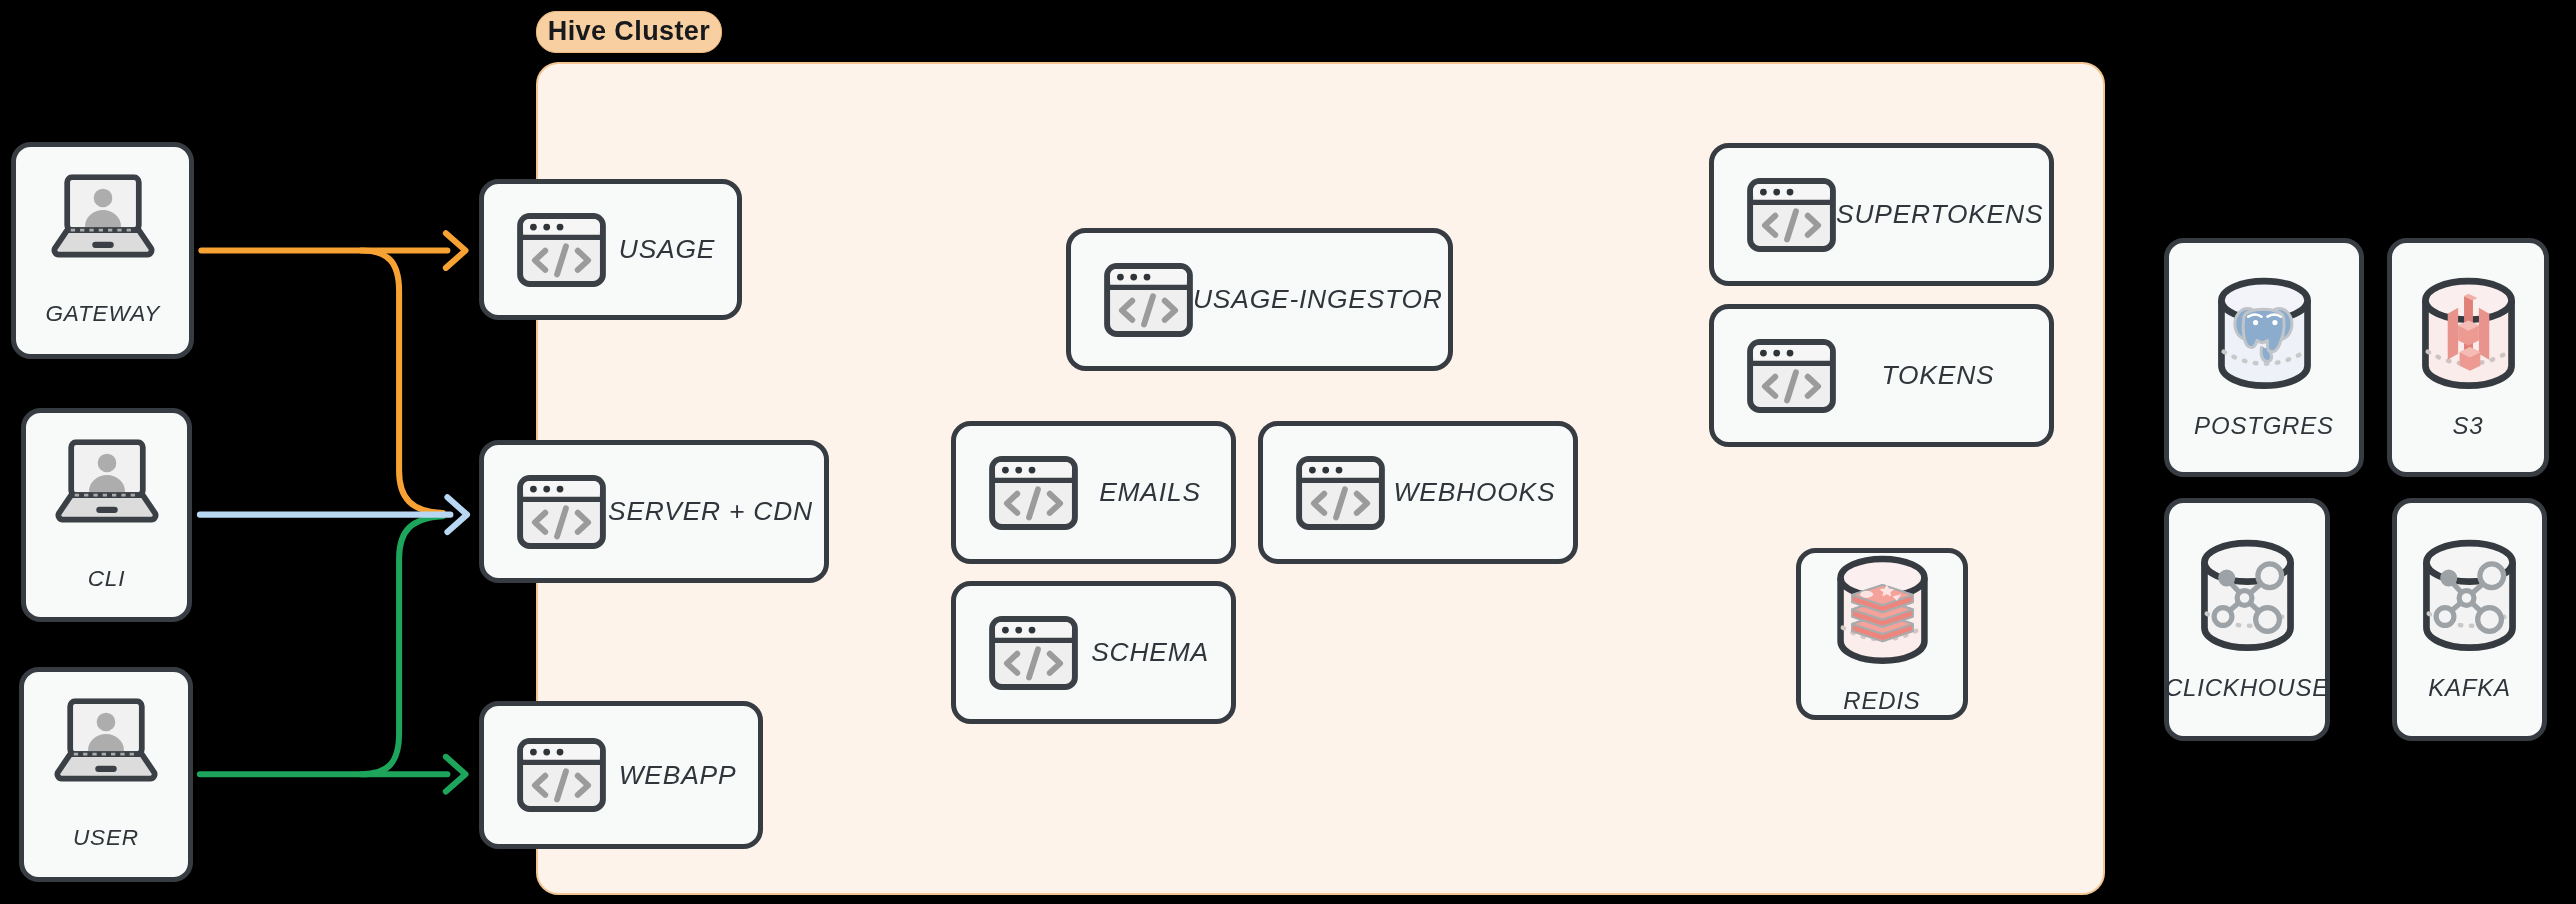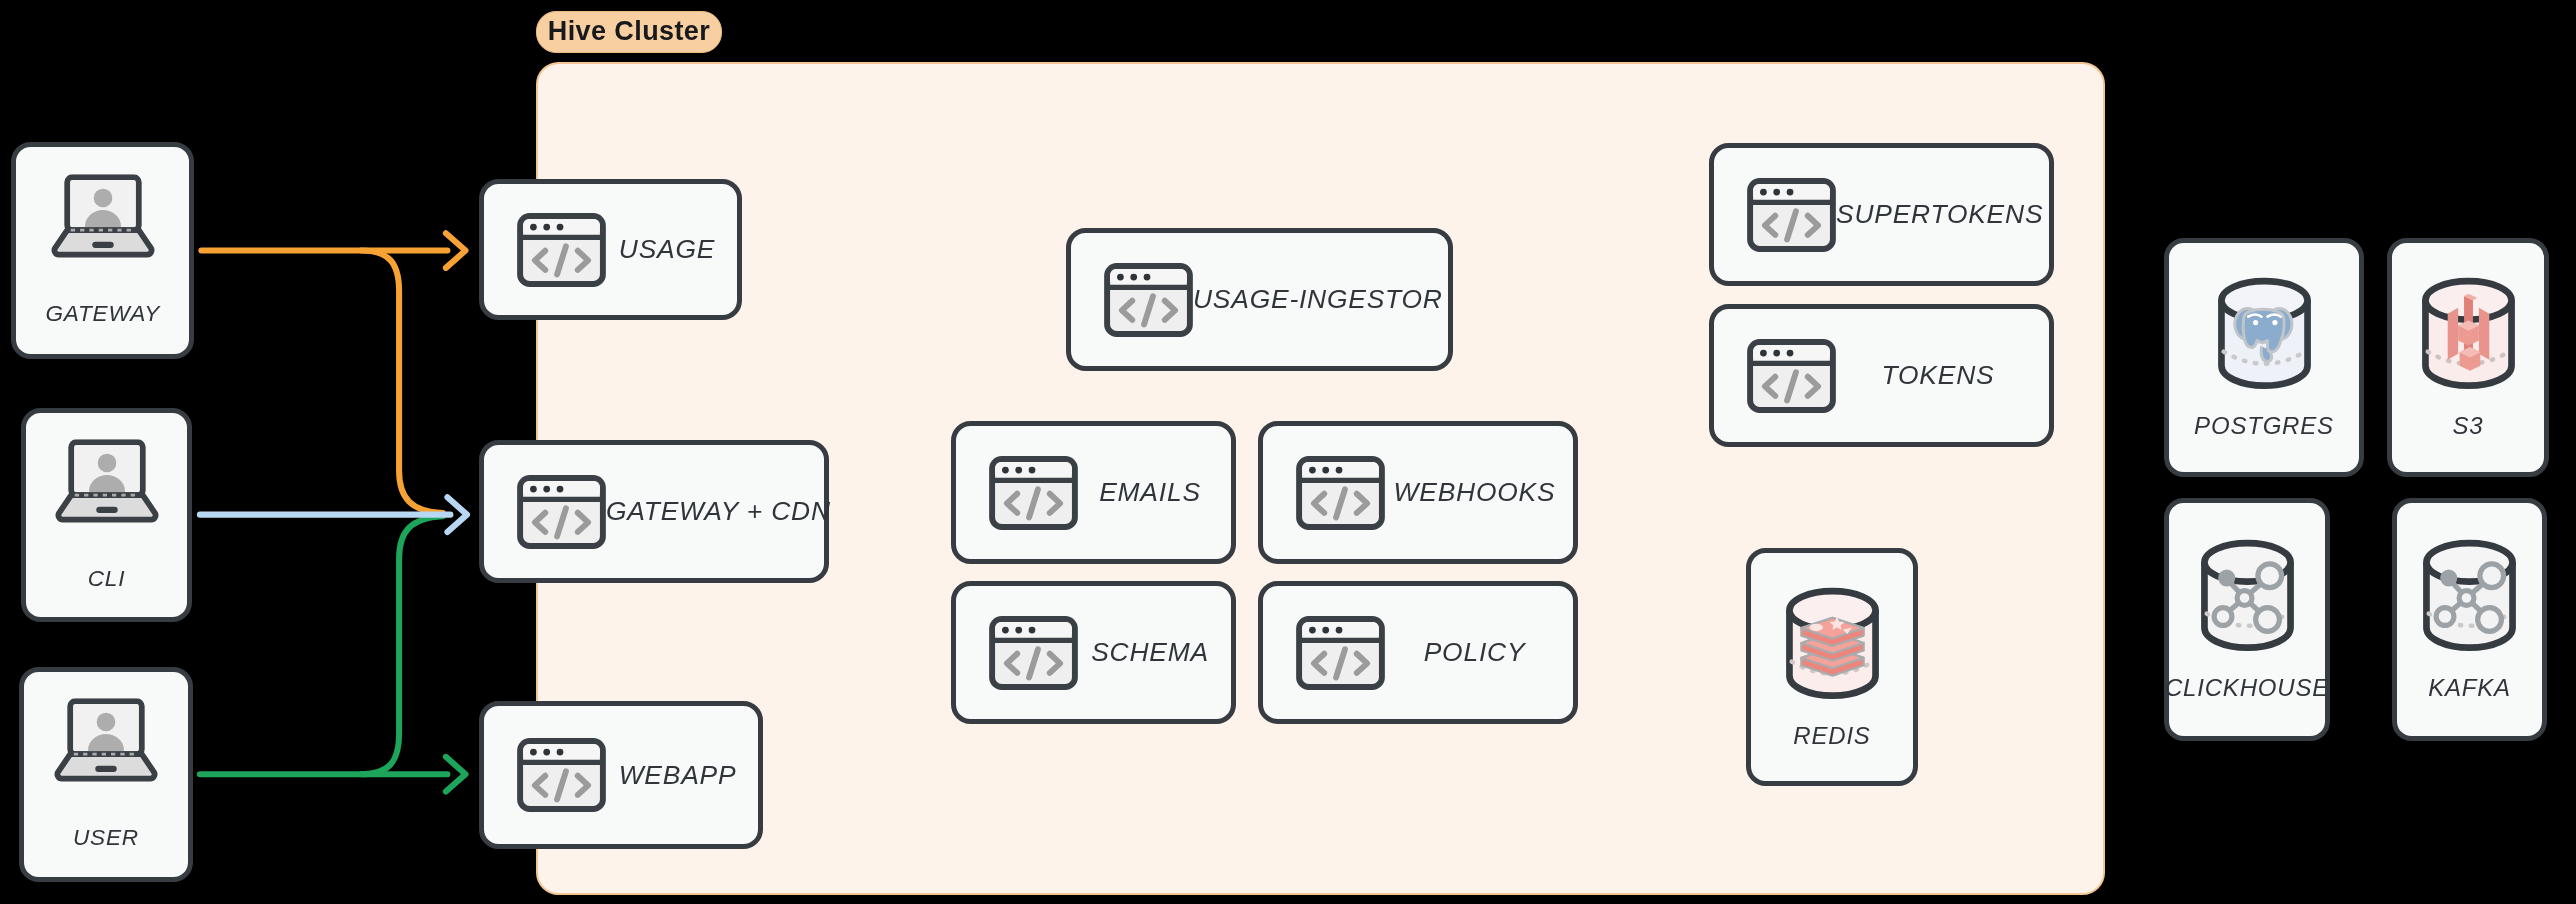--- a/index.html
+++ b/index.html
@@ -175,21 +175,21 @@
   <div class="node service" style="left:479px;top:179px;width:263px;height:141px">
     <svg class="svc-icon" viewBox="0 0 118 98" width="89" height="74">
         <use href="#sym-browser"></use>
       </svg>
     <div class="label">USAGE</div>
   </div>
   <div class="node service" style="left:479px;top:440px;width:350px;height:143px">
     <svg class="svc-icon" viewBox="0 0 118 98" width="89" height="74">
         <use href="#sym-browser"></use>
       </svg>
-    <div class="label">GATEWAY + CDN</div>
+    <div class="label">SERVER + CDN</div>
   </div>
   <div class="node service" style="left:479px;top:701px;width:284px;height:148px">
     <svg class="svc-icon" viewBox="0 0 118 98" width="89" height="74">
         <use href="#sym-browser"></use>
       </svg>
     <div class="label">WEBAPP</div>
   </div>
   <div class="node service" style="left:1066px;top:228px;width:387px;height:143px">
     <svg class="svc-icon" viewBox="0 0 118 98" width="89" height="74">
         <use href="#sym-browser"></use>
@@ -207,40 +207,34 @@
         <use href="#sym-browser"></use>
       </svg>
     <div class="label">WEBHOOKS</div>
   </div>
   <div class="node service" style="left:951px;top:581px;width:285px;height:143px">
     <svg class="svc-icon" viewBox="0 0 118 98" width="89" height="74">
         <use href="#sym-browser"></use>
       </svg>
     <div class="label">SCHEMA</div>
   </div>
-  <div class="node service" style="left:1258px;top:581px;width:320px;height:143px">
-    <svg class="svc-icon" viewBox="0 0 118 98" width="89" height="74">
-        <use href="#sym-browser"></use>
-      </svg>
-    <div class="label">POLICY</div>
-  </div>
   <div class="node service" style="left:1709px;top:143px;width:345px;height:143px">
     <svg class="svc-icon" viewBox="0 0 118 98" width="89" height="74">
         <use href="#sym-browser"></use>
       </svg>
     <div class="label">SUPERTOKENS</div>
   </div>
   <div class="node service" style="left:1709px;top:304px;width:345px;height:143px">
     <svg class="svc-icon" viewBox="0 0 118 98" width="89" height="74">
         <use href="#sym-browser"></use>
       </svg>
     <div class="label">TOKENS</div>
   </div>
 
-  <div class="node db" style="left:1746px;top:548px;width:172px;height:238px">
+  <div class="node db" style="left:1796px;top:548px;width:172px;height:172px">
     <svg class="cyl-icon" viewBox="0 0 134 154" width="101" height="116">
         <use href="#sym-cyl-redis"></use>
       </svg>
     <div class="label">REDIS</div>
   </div>
 
   <div class="node db" style="left:2164px;top:238px;width:200px;height:239px">
     <svg class="cyl-icon" viewBox="0 0 134 154" width="101" height="116">
         <use href="#sym-cyl-postgres"></use>
       </svg>

